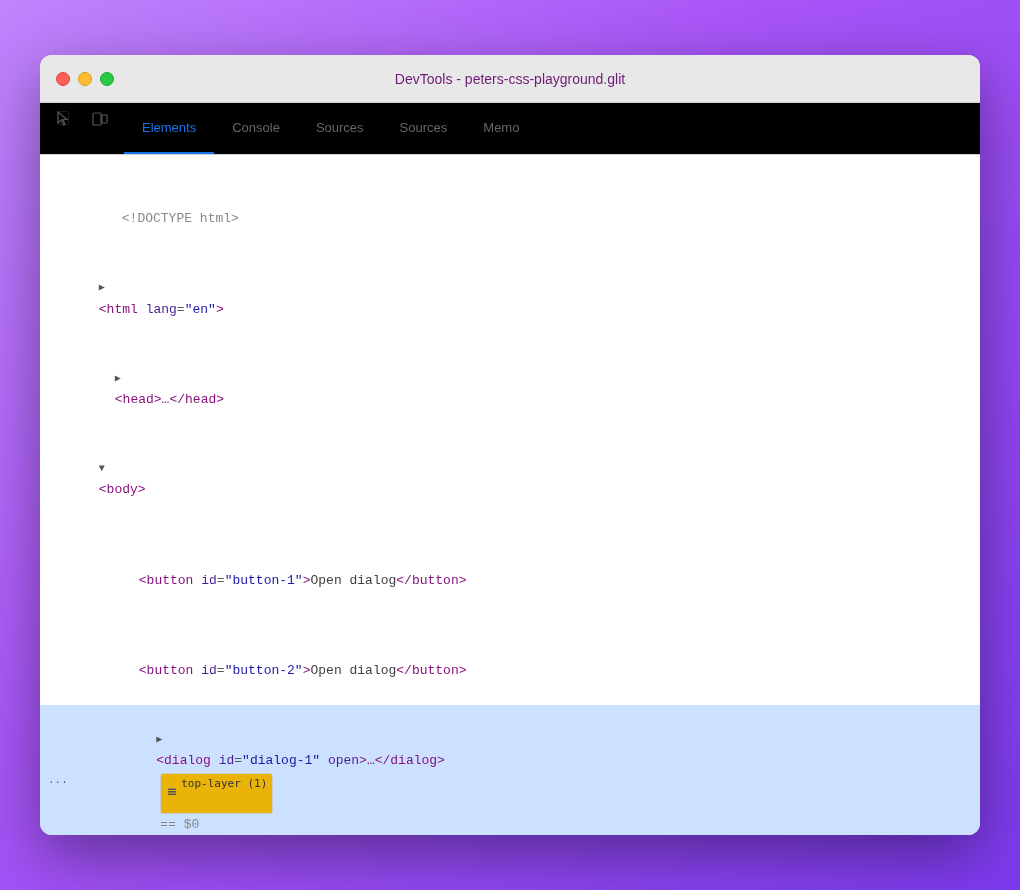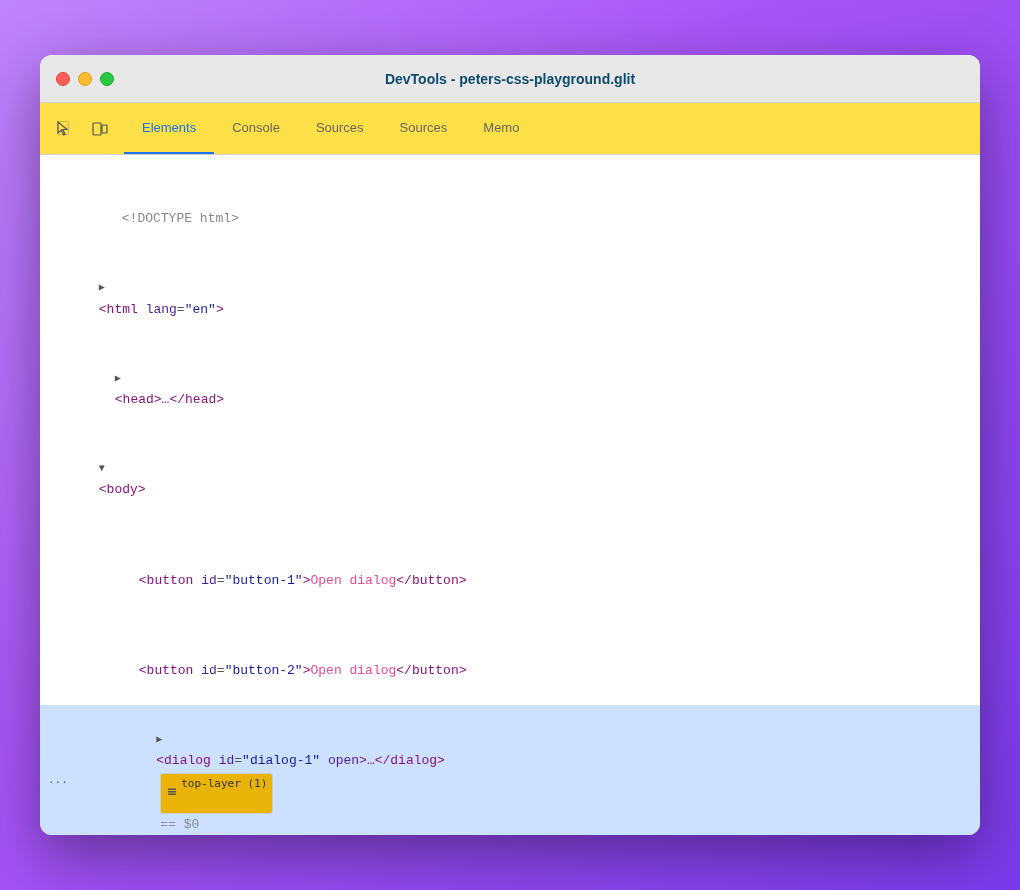--- a/index.html
+++ b/index.html
@@ -51,31 +51,31 @@
     }
     .traffic-light.close { background: #ff5f57; border: 1px solid #e0443e; }
     .traffic-light.minimize { background: #febc2e; border: 1px solid #d4a012; }
     .traffic-light.maximize { background: #28c840; border: 1px solid #1aac2e; }
 
     .title-bar-title {
       position: absolute;
       left: 50%;
       transform: translateX(-50%);
       font-size: 14px;
-      font-weight: 700;
-      color: #0c4a6e;
+      font-weight: 400;
+      color: #701a75;
       white-space: nowrap;
     }
 
     
     .toolbar {
-      background: #fde047;
+      background: #000000;
       height: 52px;
       display: flex;
-      align-items: center;
+      align-items: flex-start;
       border-bottom: 1px solid #d0d0d0;
       padding: 0 8px;
     }
 
     .toolbar-icons {
       display: flex;
       align-items: center;
       gap: 4px;
       margin-right: 8px;
     }
@@ -134,21 +134,21 @@
       cursor: default;
     }
 
     .dom-line.selected {
       background: #cce0ff;
     }
 
     .tag { color: #881280; }
     .attr-name { color: #4c1d95; }
     .attr-value { color: #1a1aa6; }
-    .text-node { color: #ec4899; }
+    .text-node { color: #404040; }
     .doctype { color: #888; margin-left: 23px; }
 
     .expand-arrow {
       display: inline-block;
       width: 14px;
       font-size: 10px;
       color: #555;
       user-select: none;
     }
 

